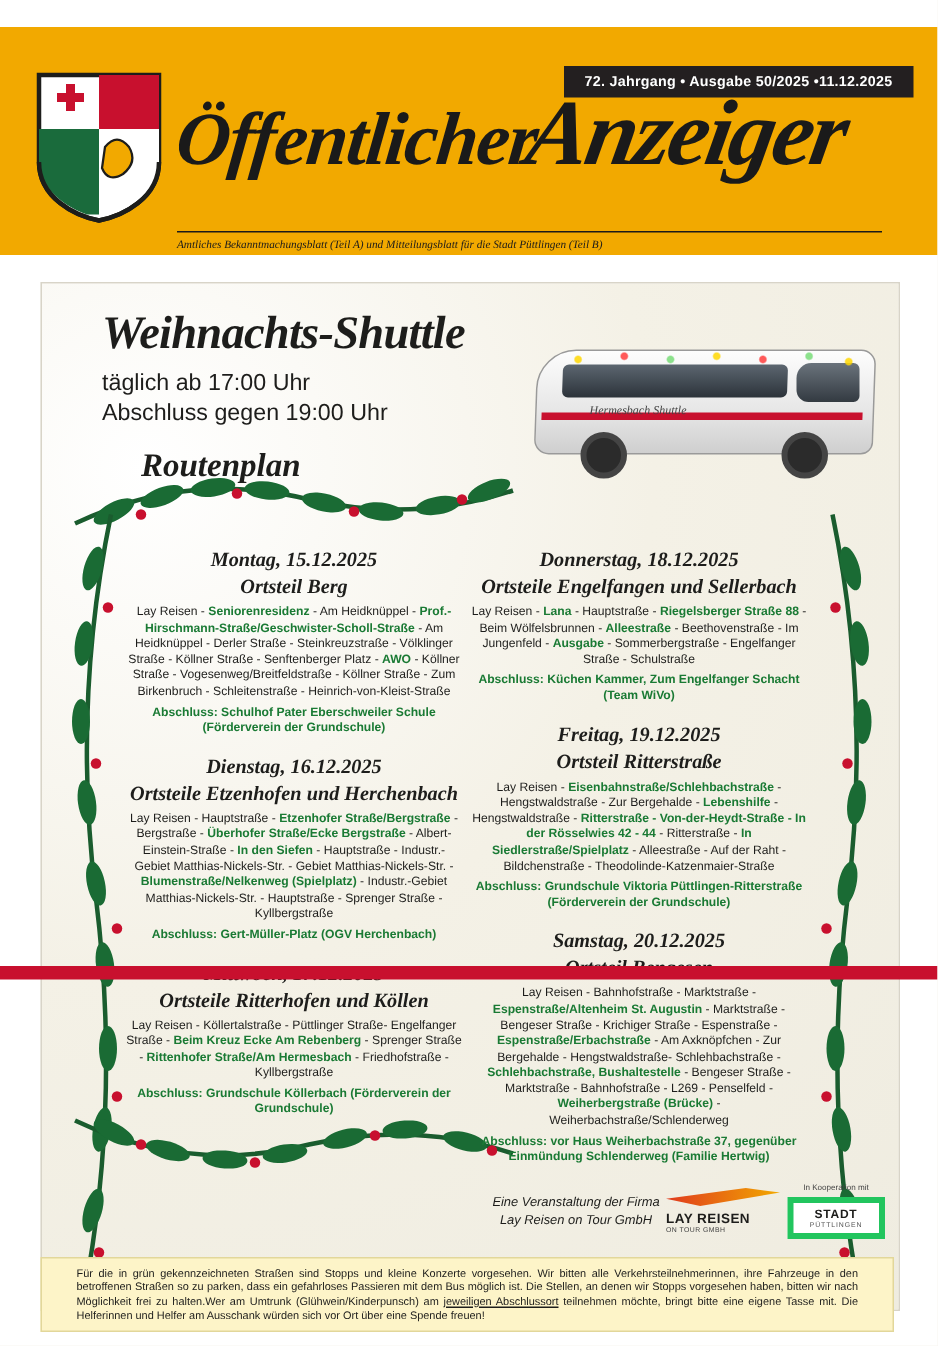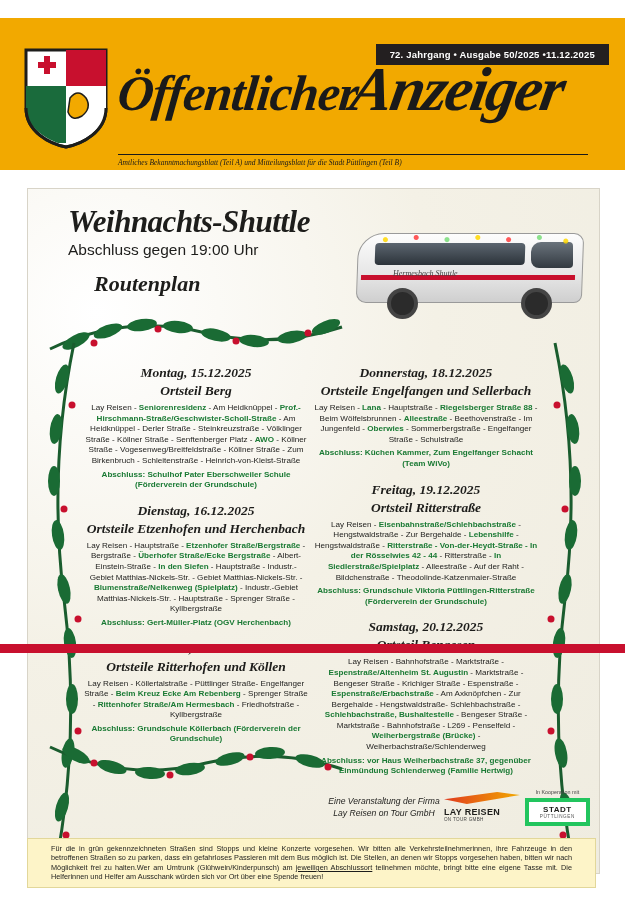--- a/index.html
+++ b/index.html
@@ -344,20 +344,21 @@
       <g fill="#c8102e">
         <circle cx="48" cy="30" r="3.5"></circle>
           <circle cx="124" cy="42" r="3.5"></circle>
         <circle cx="204" cy="24" r="3.5"></circle>
           <circle cx="282" cy="34" r="3.5"></circle>
       </g>
     </svg>
 
     <div class="hl">
       <h1>Weihnachts-Shuttle</h1>
+      <div class="l2">täglich ab 17:00 Uhr</div>
       <div class="l3">Abschluss gegen 19:00 Uhr</div>
       <div class="l4">Routenplan</div>
     </div>
 
     <div class="bus">
       <div class="body"></div>
       <div class="wind"></div>
       <div class="wind2"></div>
       <div class="stripe"></div>
       <div class="lights"></div>
@@ -386,21 +387,21 @@
           <div class="daysub">Ortsteile Ritterhofen und Köllen</div>
           <div class="route">Lay Reisen - Köllertalstraße - Püttlinger Straße- Engelfanger Straße - <span class="g">Beim Kreuz Ecke Am Rebenberg</span> - Sprenger Straße - <span class="g">Rittenhofer Straße/Am Hermesbach</span> - Friedhofstraße - Kyllbergstraße</div>
           <div class="abschluss">Abschluss: Grundschule Köllerbach (Förderverein der Grundschule)</div>
         </div>
       </div>
 
       <div class="col">
         <div class="block">
           <div class="daytitle">Donnerstag, 18.12.2025</div>
           <div class="daysub">Ortsteile Engelfangen und Sellerbach</div>
-          <div class="route">Lay Reisen - <span class="g">Lana</span> - Hauptstraße - <span class="g">Riegelsberger Straße 88</span> - Beim Wölfelsbrunnen - <span class="g">Alleestraße</span> - Beethovenstraße - Im Jungenfeld - <span class="g">Oberwies</span> - Sommerbergstraße - Engelfanger Straße - Schulstraße</div>
+          <div class="route">Lay Reisen - <span class="g">Lana</span> - Hauptstraße - <span class="g">Riegelsberger Straße 88</span> - Beim Wölfelsbrunnen - <span class="g">Alleestraße</span> - Beethovenstraße - Im Jungenfeld - <span class="g">Ausgabe</span> - Sommerbergstraße - Engelfanger Straße - Schulstraße</div>
           <div class="abschluss">Abschluss: Küchen Kammer, Zum Engelfanger Schacht (Team WiVo)</div>
         </div>
         <div class="block">
           <div class="daytitle">Freitag, 19.12.2025</div>
           <div class="daysub">Ortsteil Ritterstraße</div>
           <div class="route">Lay Reisen - <span class="g">Eisenbahnstraße/Schlehbachstraße</span> - Hengstwaldstraße - Zur Bergehalde - <span class="g">Lebenshilfe</span> - Hengstwaldstraße - <span class="g">Ritterstraße - Von-der-Heydt-Straße - In der Rösselwies 42 - 44</span> - Ritterstraße - <span class="g">In Siedlerstraße/Spielplatz</span> - Alleestraße - Auf der Raht - Bildchenstraße - Theodolinde-Katzenmaier-Straße</div>
           <div class="abschluss">Abschluss: Grundschule Viktoria Püttlingen-Ritterstraße (Förderverein der Grundschule)</div>
         </div>
         <div class="block">
           <div class="daytitle">Samstag, 20.12.2025</div>

